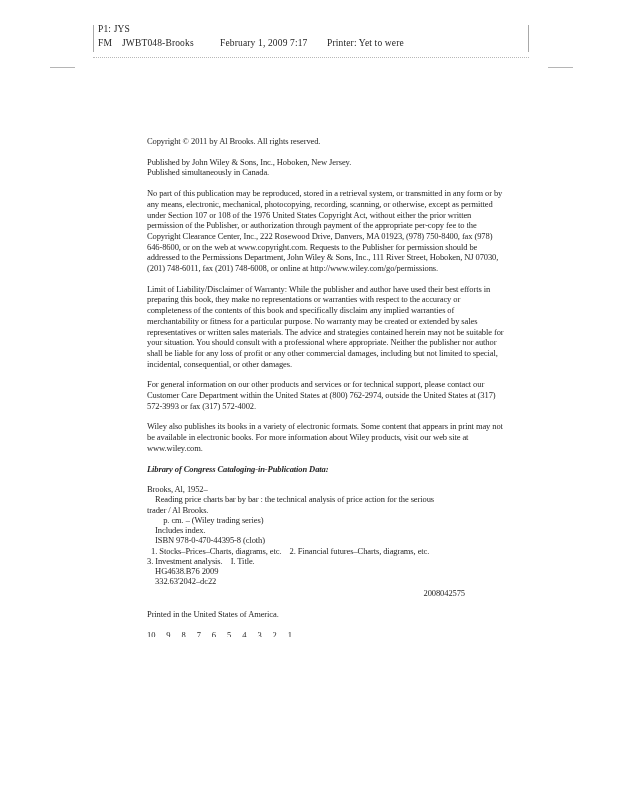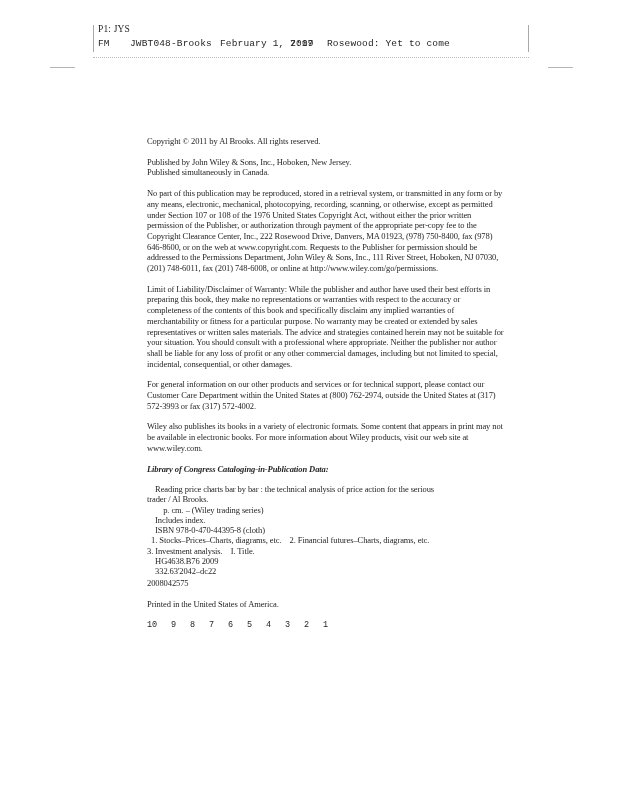--- a/index.html
+++ b/index.html
@@ -26,40 +26,40 @@
   .hd-bl { left: 50px;  top: 721px; }
   .hd-br { left: 547px; top: 721px; }
   .header-rule {
     position: absolute; left: 93px; top: 57px; width: 436px;
     border-top: 1px dotted #b8b8b8; height: 0;
   }
 
   
   .runhead { position: absolute; left: 98px; top: 24px; font-size: 9.5px; letter-spacing: 0.15px; }
   .runhead-l1 { margin-bottom: 4px; }
-  .runhead-row { position: relative; width: 400px; height: 12px; font-family: Liberation Mono, monospace; }
+  .runhead-row { position: relative; width: 400px; height: 12px; }
   .runhead-row span { position: absolute; top: 0; white-space: nowrap; }
   .rh-c0 { left: 0; }
-  .rh-c1 { left: 32px; }
+  .rh-c1 { left: 24px; }
   .rh-c2 { left: 122px; }
   .rh-c3 { left: 192px; }
   .rh-c4 { left: 229px; }
 
   
   .body-col {
     position: absolute; left: 147px; top: 136px; width: 358px;
     font-size: 8.5px; line-height: 10.7px; letter-spacing: -0.1px;
   }
   .body-col p { margin: 0 0 10px 0; }
   .prewrap { white-space: pre-line; }
   .loc-heading { font-weight: bold; font-style: italic; margin: 0 0 10px 0; }
   .catalog-line { white-space: pre; line-height: 10.2px; }
-  .lccn { padding-right: 40px; margin: 2px 0 10px 0; }
+  .lccn { text-align: right; padding-right: 40px; margin: 2px 0 10px 0; }
   .printed { margin: 0 0 10px 0; }
-  .printing-numbers { word-spacing: 9px; margin-top: 10px; font-family: Liberation Mono, monospace; }
+  .printing-numbers { word-spacing: 9px; margin-top: 10px; }
 
   
   .page-number {
     position: absolute; left: 8px; top: 739px; width: 617px;
     text-align: center; font-size: 9.5px;
   }
   .watermark {
     position: absolute; right: 7px; top: 780px;
     font-family: "Liberation Sans", "DejaVu Sans", sans-serif;
     font-size: 8px; color: #c3c3c3; letter-spacing: 0.2px;
@@ -79,37 +79,38 @@
   <div class="hdash hd-bl"></div>
   <div class="hdash hd-br"></div>
 
   <div class="runhead">
     <div class="runhead-l1">P1: JYS</div>
     <div class="runhead-row">
       <span class="rh-c0">FM</span>
       <span class="rh-c1">JWBT048-Brooks</span>
       <span class="rh-c2">February 1, 2009</span>
       <span class="rh-c3">7:17</span>
-      <span class="rh-c4">Rosewood: Yet to come</span>
+      <span class="rh-c4">Printer: Yet to were</span>
     </div>
   </div>
   <div class="header-rule"></div>
 
   <div class="body-col">
     <p>Copyright © 2011 by Al Brooks. All rights reserved.</p>
     <p class="prewrap">Published by John Wiley &amp; Sons, Inc., Hoboken, New Jersey.
 Published simultaneously in Canada.</p>
     <p>No part of this publication may be reproduced, stored in a retrieval system, or transmitted in any form or by any means, electronic, mechanical, photocopying, recording, scanning, or otherwise, except as permitted under Section 107 or 108 of the 1976 United States Copyright Act, without either the prior written permission of the Publisher, or authorization through payment of the appropriate per-copy fee to the Copyright Clearance Center, Inc., 222 Rosewood Drive, Danvers, MA 01923, (978) 750-8400, fax (978) 646-8600, or on the web at www.copyright.com. Requests to the Publisher for permission should be addressed to the Permissions Department, John Wiley &amp; Sons, Inc., 111 River Street, Hoboken, NJ 07030, (201) 748-6011, fax (201) 748-6008, or online at http://www.wiley.com/go/permissions.</p>
     <p>Limit of Liability/Disclaimer of Warranty: While the publisher and author have used their best efforts in preparing this book, they make no representations or warranties with respect to the accuracy or completeness of the contents of this book and specifically disclaim any implied warranties of merchantability or fitness for a particular purpose. No warranty may be created or extended by sales representatives or written sales materials. The advice and strategies contained herein may not be suitable for your situation. You should consult with a professional where appropriate. Neither the publisher nor author shall be liable for any loss of profit or any other commercial damages, including but not limited to special, incidental, consequential, or other damages.</p>
     <p>For general information on our other products and services or for technical support, please contact our Customer Care Department within the United States at (800) 762-2974, outside the United States at (317) 572-3993 or fax (317) 572-4002.</p>
     <p>Wiley also publishes its books in a variety of electronic formats. Some content that appears in print may not be available in electronic books. For more information about Wiley products, visit our web site at www.wiley.com.</p>
 
     <p class="loc-heading">Library of Congress Cataloging-in-Publication Data:</p>
 
     <div class="catalog-block">
+      <div class="catalog-line">Brooks, Al, 1952–</div>
       <div class="catalog-line">    Reading price charts bar by bar : the technical analysis of price action for the serious</div>
       <div class="catalog-line">trader / Al Brooks.</div>
       <div class="catalog-line">        p. cm. – (Wiley trading series)</div>
       <div class="catalog-line">    Includes index.</div>
       <div class="catalog-line">    ISBN 978-0-470-44395-8 (cloth)</div>
       <div class="catalog-line">  1. Stocks–Prices–Charts, diagrams, etc.    2. Financial futures–Charts, diagrams, etc.</div>
       <div class="catalog-line">3. Investment analysis.    I. Title.</div>
       <div class="catalog-line">    HG4638.B76 2009</div>
       <div class="catalog-line">    332.63'2042–dc22</div>
     </div>

